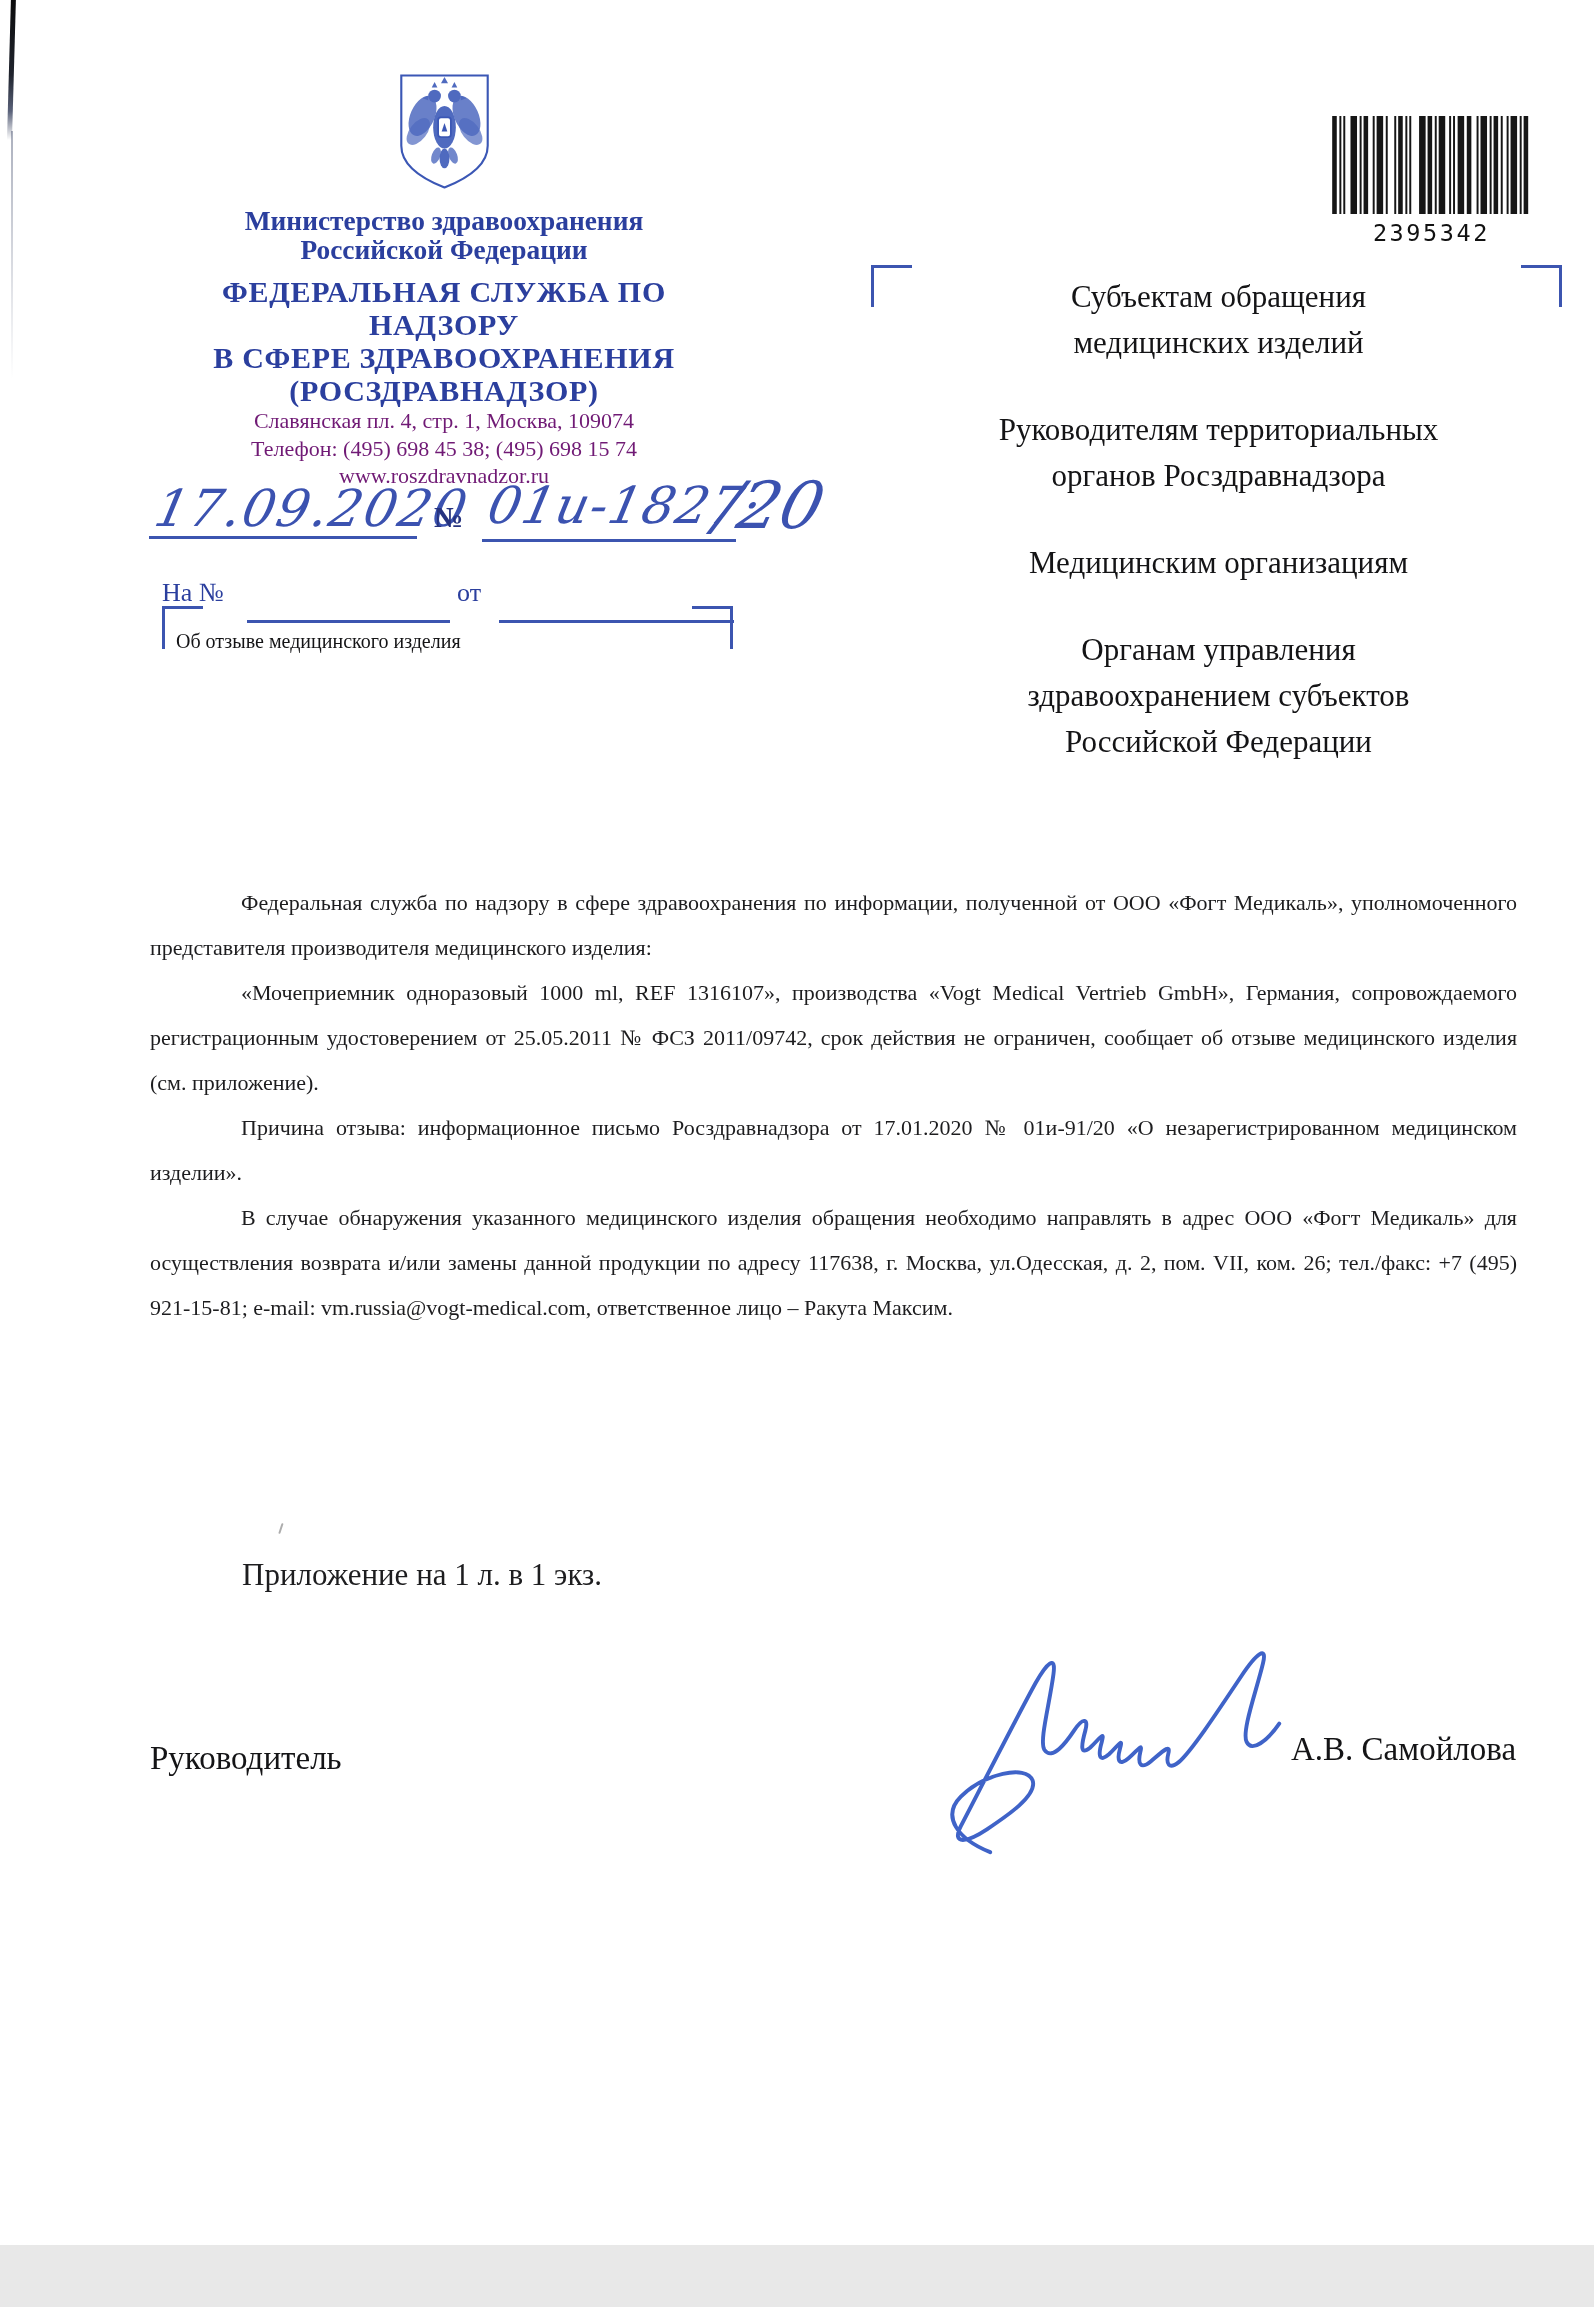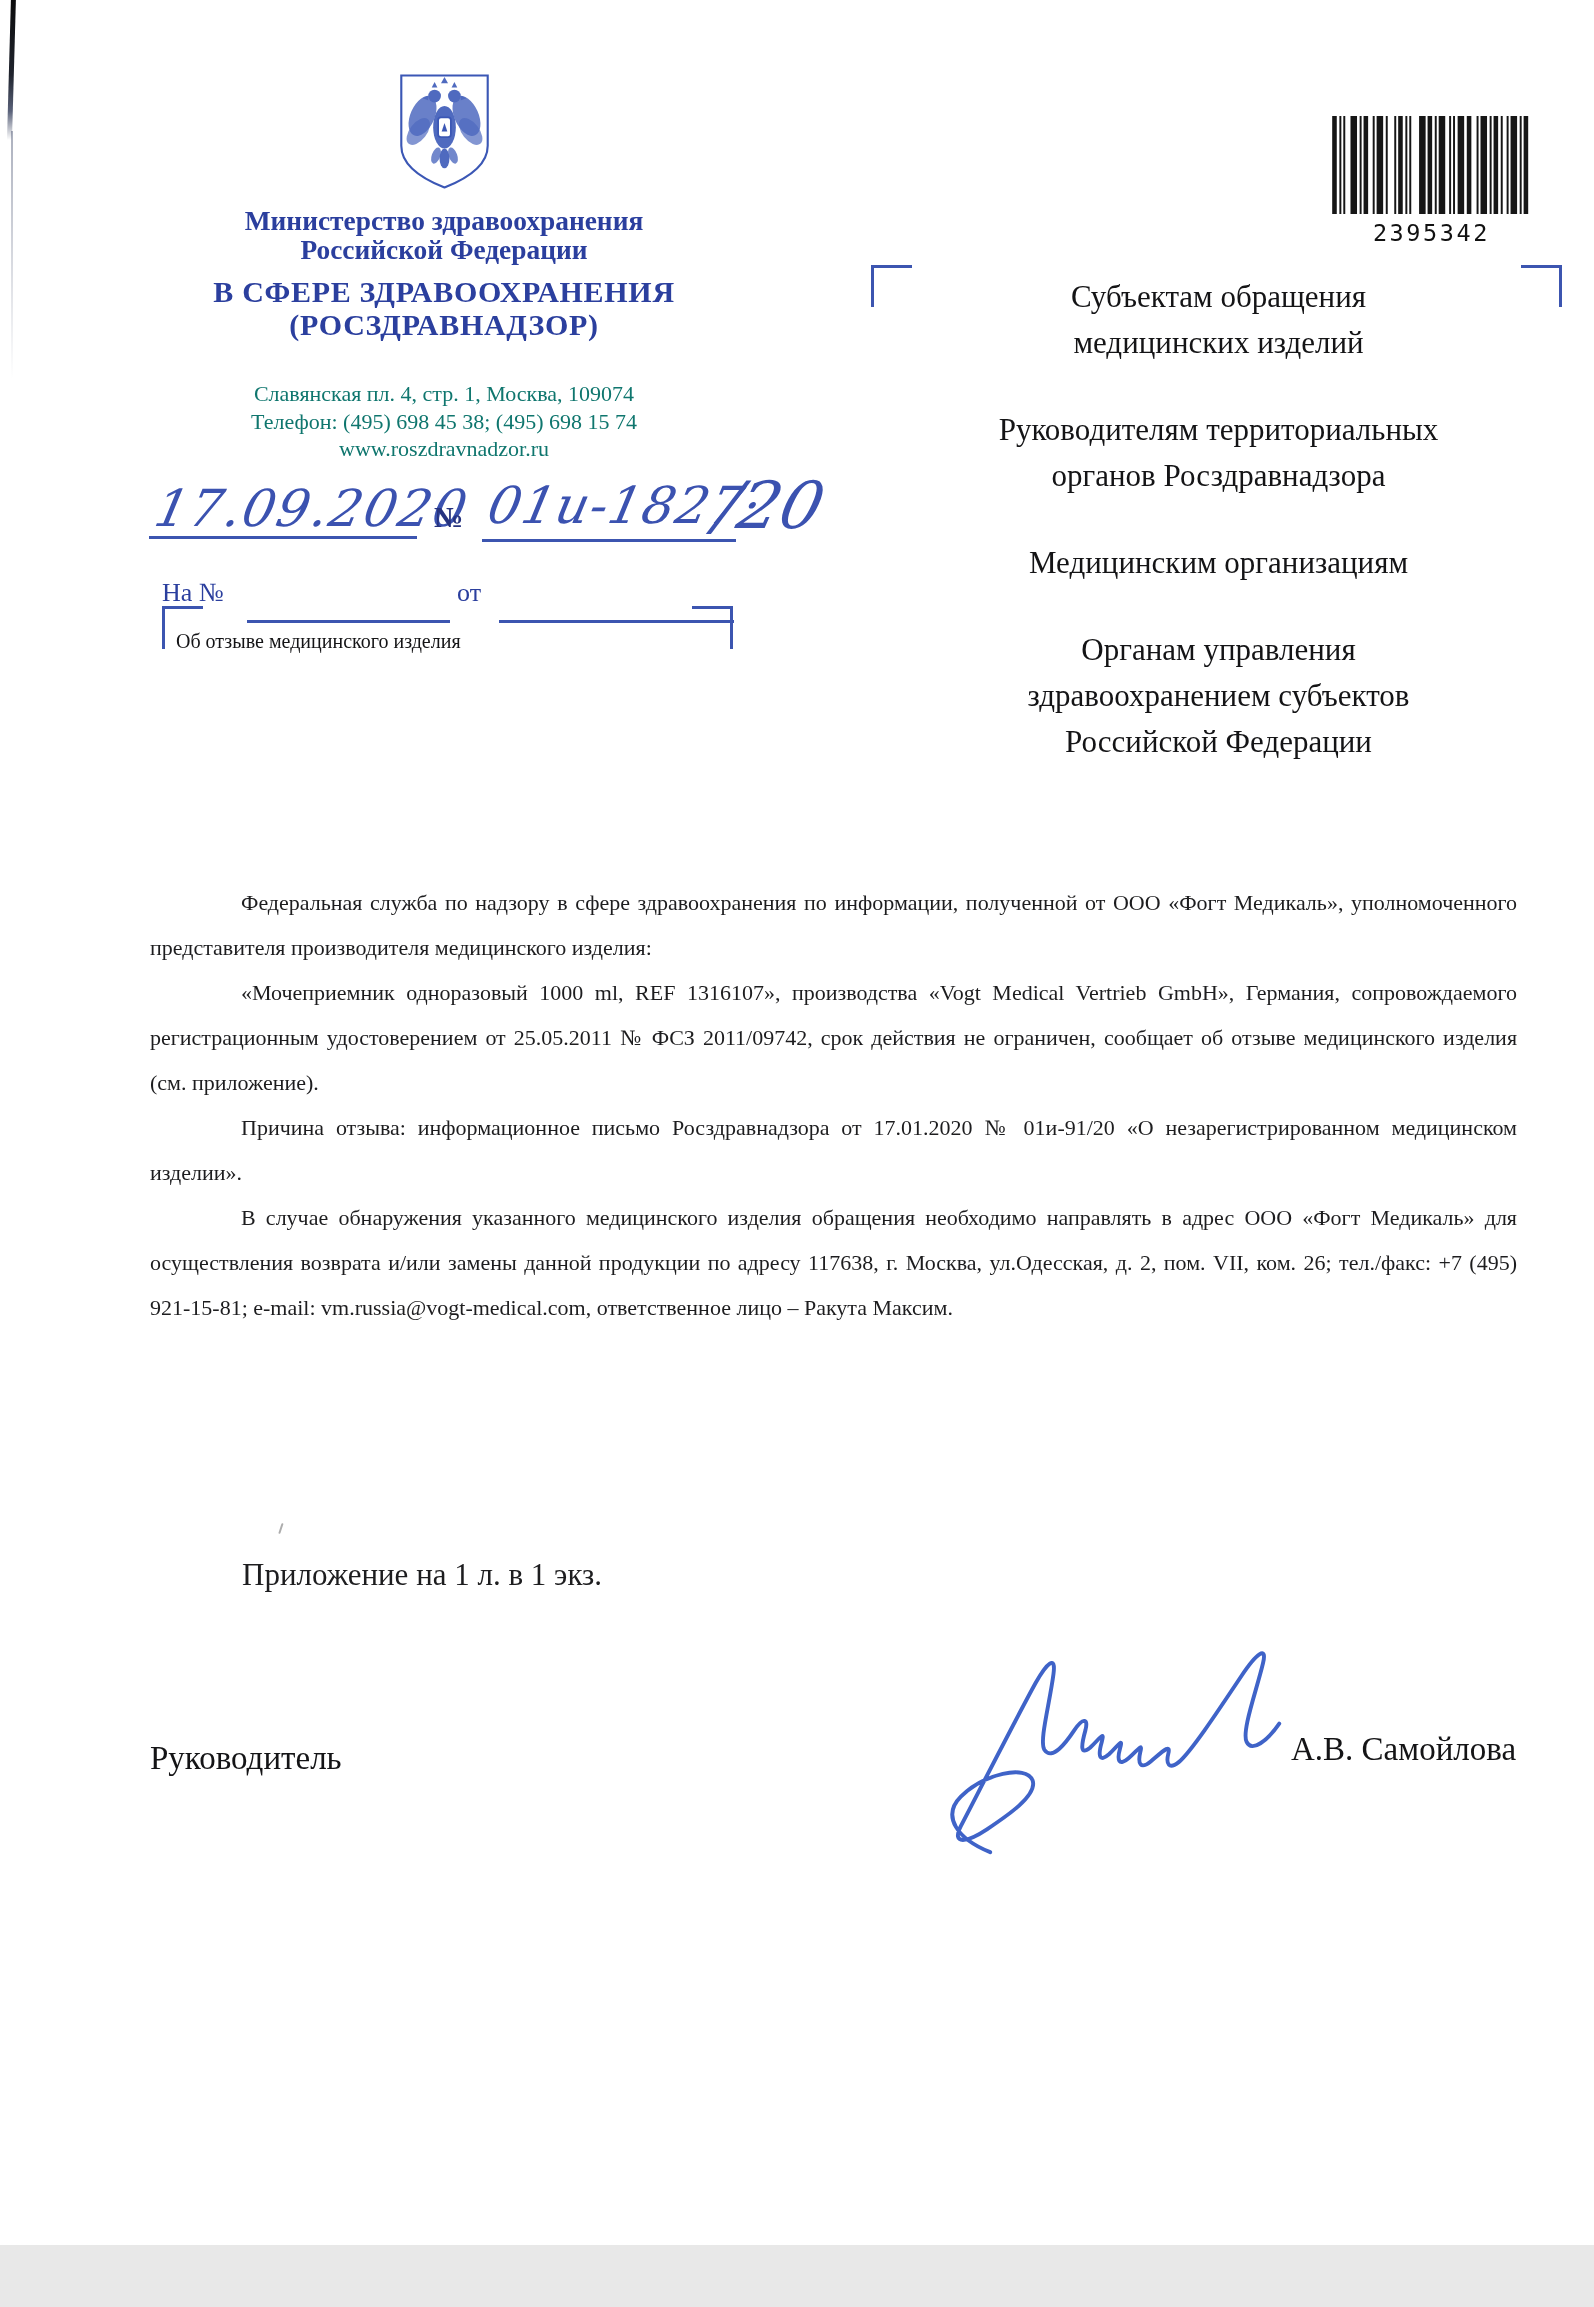--- a/index.html
+++ b/index.html
@@ -16,21 +16,21 @@
     background:linear-gradient(#0a0a0a 0%,#20242e 55%,#5a627a 80%,rgba(90,98,122,0) 100%);
     transform:rotate(1.6deg);}
   .scan-edge2{position:absolute;left:11px;top:131px;width:2px;height:248px;
     background:linear-gradient(rgba(70,80,110,.45),rgba(70,80,110,0));}
 
   
   .letterhead{position:absolute;left:150px;top:72px;width:588px;text-align:center;}
   .coat{display:block;margin:0 auto 15.7px auto;}
   .ministry{color:#2b3f9e;font-weight:bold;font-size:27.4px;line-height:29px;}
   .service{color:#2b3f9e;font-weight:bold;font-size:30px;line-height:33px;margin-top:10.5px;letter-spacing:0.7px;}
-  .contact{color:#0f766e;font-size:22px;line-height:27.4px;margin-top:39px;}
+  .contact{color:#701a75;font-size:22px;line-height:27.4px;}
 
   
   .barcode{position:absolute;left:1332px;top:116px;width:199px;text-align:center;}
   .barcode svg{display:block;}
   .barcode-num{font-family:"DejaVu Sans Mono", monospace;font-size:23.5px;color:#111;
     letter-spacing:2.6px;margin-top:5px;}
 
   
   .ink{font-family:"DejaVu Serif", serif;font-style:italic;color:#3b52b0;}
   .hw-date{position:absolute;left:156px;top:479px;font-size:51px;transform:skewX(-12deg);letter-spacing:2px;}
@@ -101,20 +101,21 @@
         <ellipse cx="79" cy="118" rx="6" ry="12" transform="rotate(-20 79 118)" opacity="0.8"></ellipse>
       </g>
       <rect x="58" y="64" width="18" height="28" rx="4" fill="#ffffff" stroke="#3b57b5" stroke-width="2.5"></rect>
       <path d="M63,84 l4,-12 4,12 z" fill="#3b57b5"></path>
     </svg>
     <div class="ministry">
       <div>Министерство здравоохранения</div>
       <div>Российской Федерации</div>
     </div>
     <div class="service">
+      <div>ФЕДЕРАЛЬНАЯ СЛУЖБА ПО НАДЗОРУ</div>
       <div>В СФЕРЕ ЗДРАВООХРАНЕНИЯ</div>
       <div>(РОСЗДРАВНАДЗОР)</div>
     </div>
     <div class="contact">
       <div>Славянская пл. 4, стр. 1, Москва, 109074</div>
       <div>Телефон: (495) 698 45 38; (495) 698 15 74</div>
       <div>www.roszdravnadzor.ru</div>
     </div>
   </header>
 

